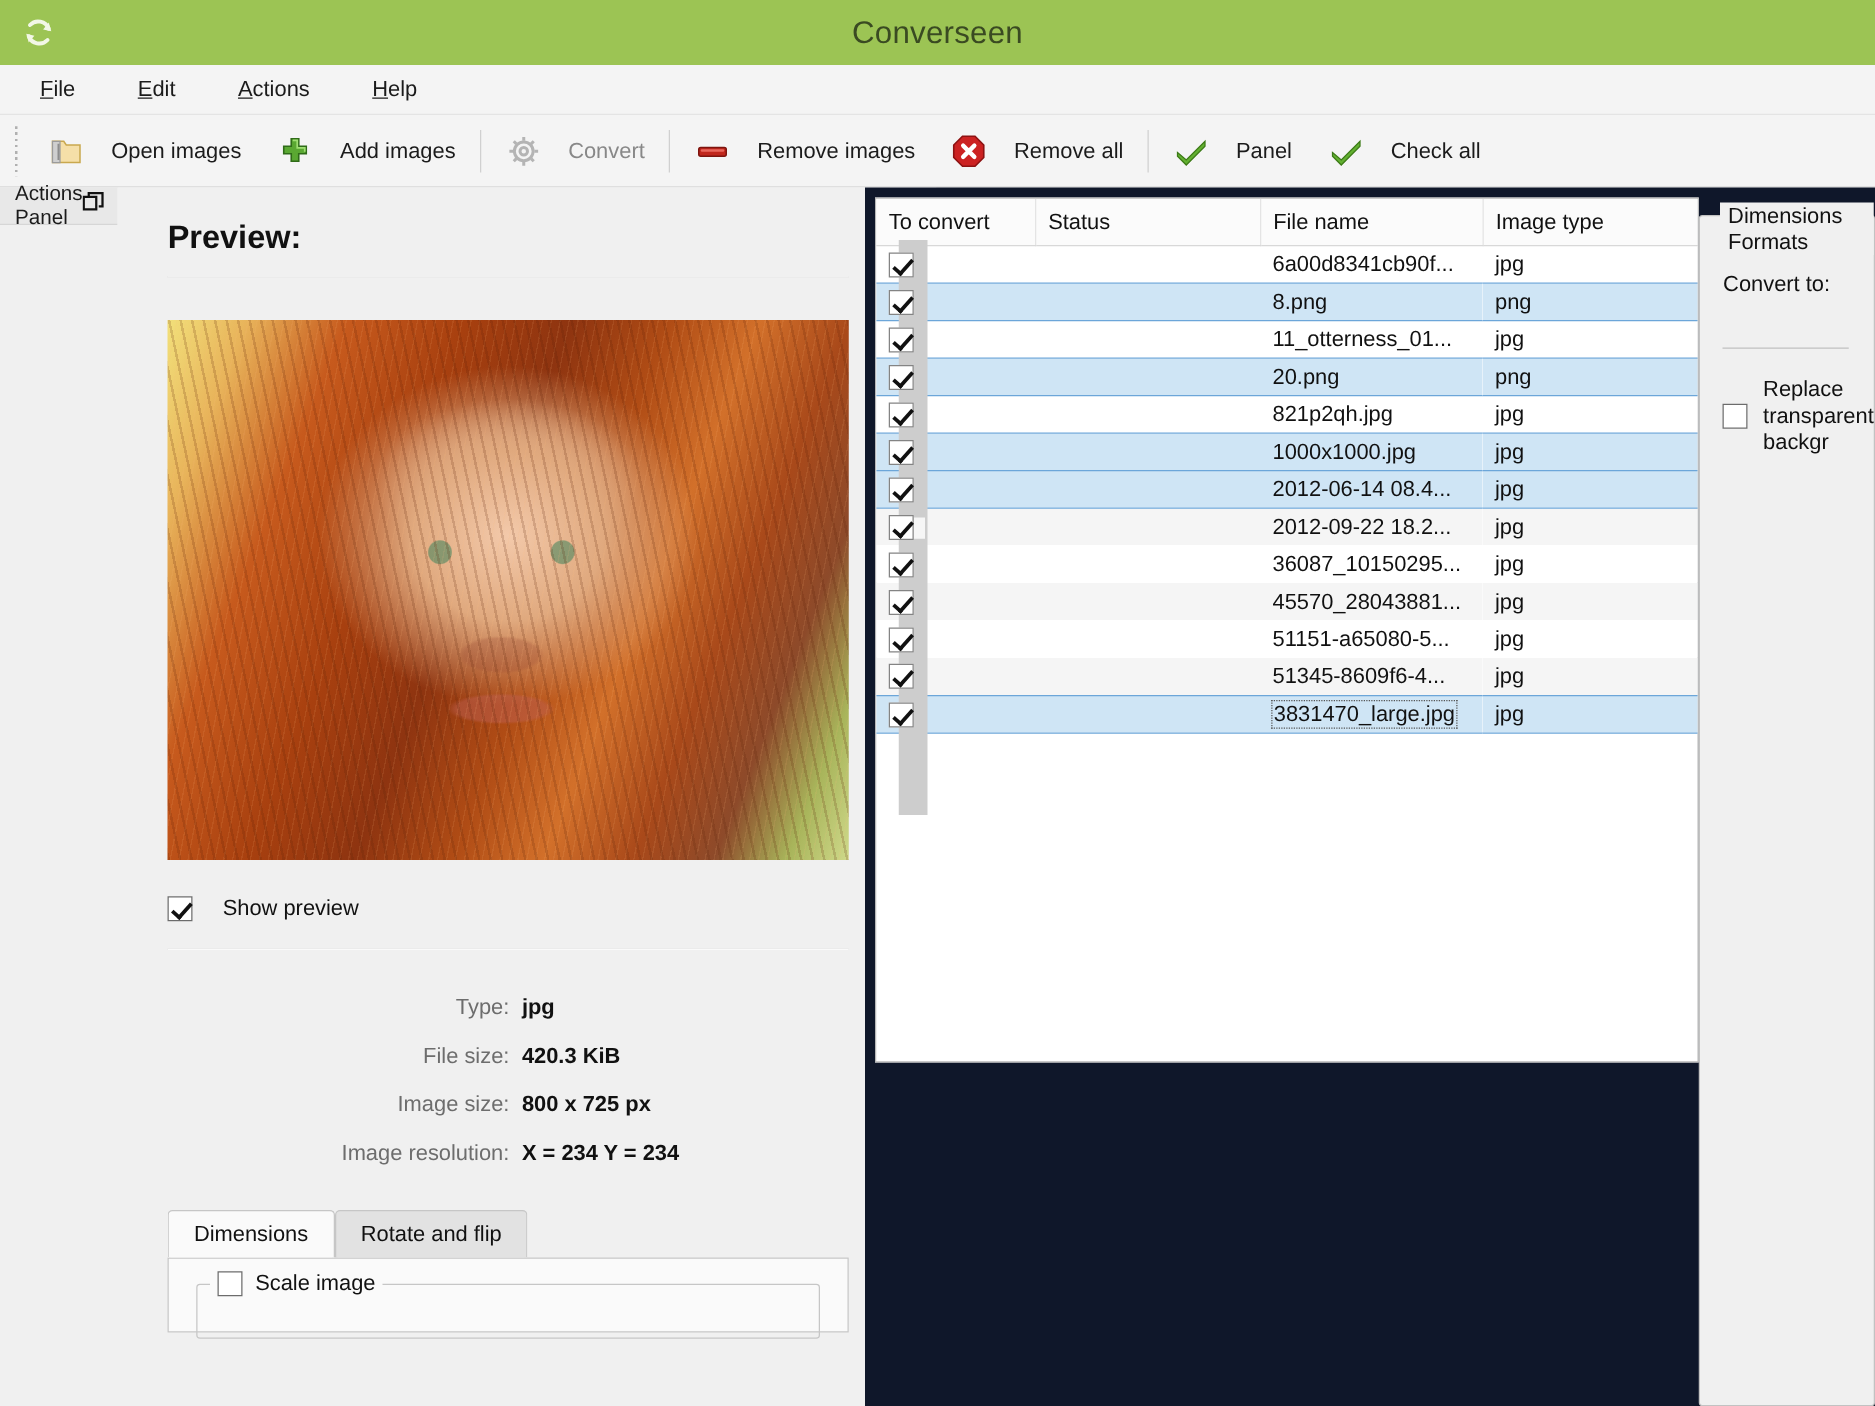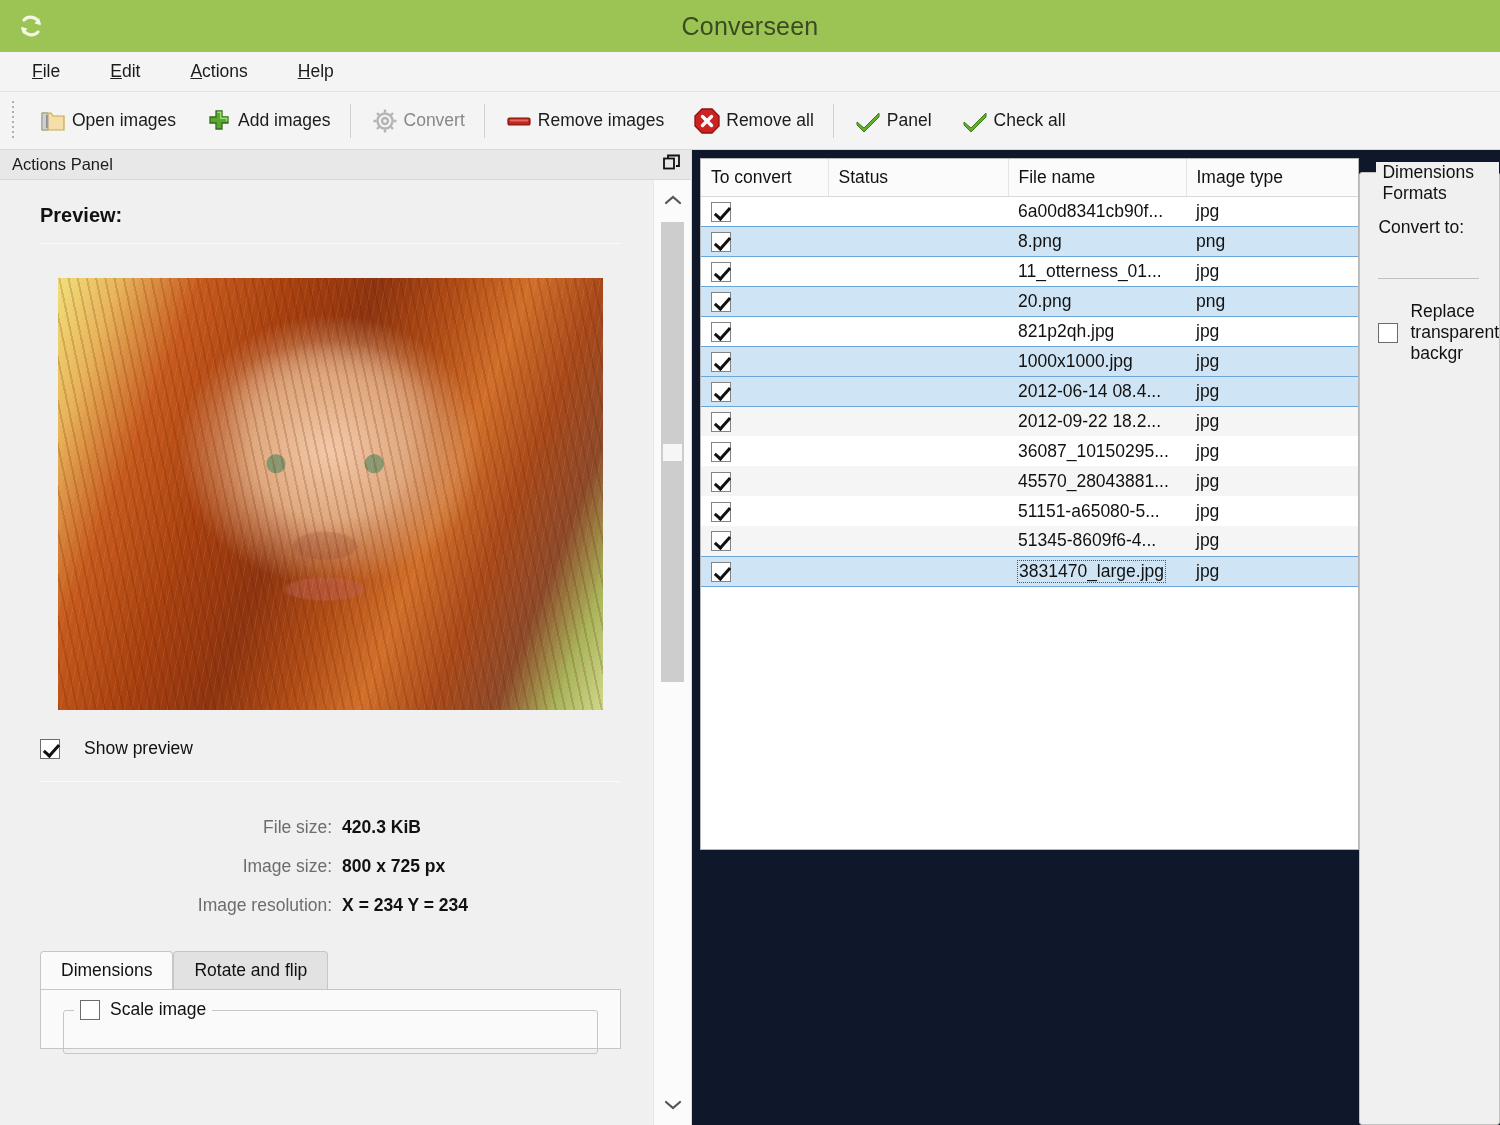--- a/index.html
+++ b/index.html
@@ -62,21 +62,21 @@
   .tb-grip {
     width: 10px; height: 40px;
     margin-right: 6px;
     background-image: repeating-linear-gradient(to bottom, #b0b0b0 0 2px, transparent 2px 5px);
     background-size: 2px 100%;
     background-repeat: no-repeat;
     background-position: center;
   }
   .tb-btn {
     display: flex; align-items: center;
-    gap: 4px;
+    gap: 21px;
     padding: 6px 14px;
     font-size: 17.5px;
     color: #1b1b1b;
     cursor: default;
     white-space: nowrap;
   }
   .tb-btn.disabled { color: #888; }
   .tb-sep {
     width: 1px; height: 34px;
     background: #d0d0d0;
@@ -87,21 +87,21 @@
   
   .main {
     display: flex;
     height: calc(1125px - 52px - 40px - 58px);
   }
 
   
   .left-pane {
     width: 692px;
     display: flex;
-    flex-direction: column;
+    flex-direction: row;
     background: #f0f0f0;
     border-right: 1px solid #dcdcdc;
   }
   .panel-header {
     height: 30px;
     background: #e8e8e8;
     border-bottom: 1px solid #d6d6d6;
     display: flex;
     align-items: center;
     padding: 0 10px 0 12px;
@@ -116,21 +116,21 @@
     display: flex;
     min-height: 0;
     background: #f0f0f0;
   }
   .panel-content {
     flex: 1;
     padding: 24px 32px 0 40px;
     overflow: hidden;
   }
   .preview-title {
-    font-size: 20px;
+    font-size: 26px;
     font-weight: bold;
     color: #111;
     margin-bottom: 16px;
   }
   .hr { height: 1px; background: #c8c8c8; border-bottom: 1px solid #fafafa; }
   .preview-img-wrap {
     display: flex; justify-content: center;
     margin-top: 34px;
   }
   .preview-img {
@@ -515,20 +515,24 @@
 
         <div class="chk-row">
           <span class="qchk checked"></span>
           <span class="chk-label">Show preview</span>
         </div>
 
         <div class="hr" style="margin-top:22px"></div>
 
         <table class="info-table">
           <tbody>
+              <tr>
+            <td class="k">Type:</td>
+            <td class="v">jpg</td>
+          </tr>
           <tr>
             <td class="k">File size:</td>
             <td class="v">420.3 KiB</td>
           </tr>
           <tr>
             <td class="k">Image size:</td>
             <td class="v">800 x 725 px</td>
           </tr>
           <tr>
             <td class="k">Image resolution:</td>

